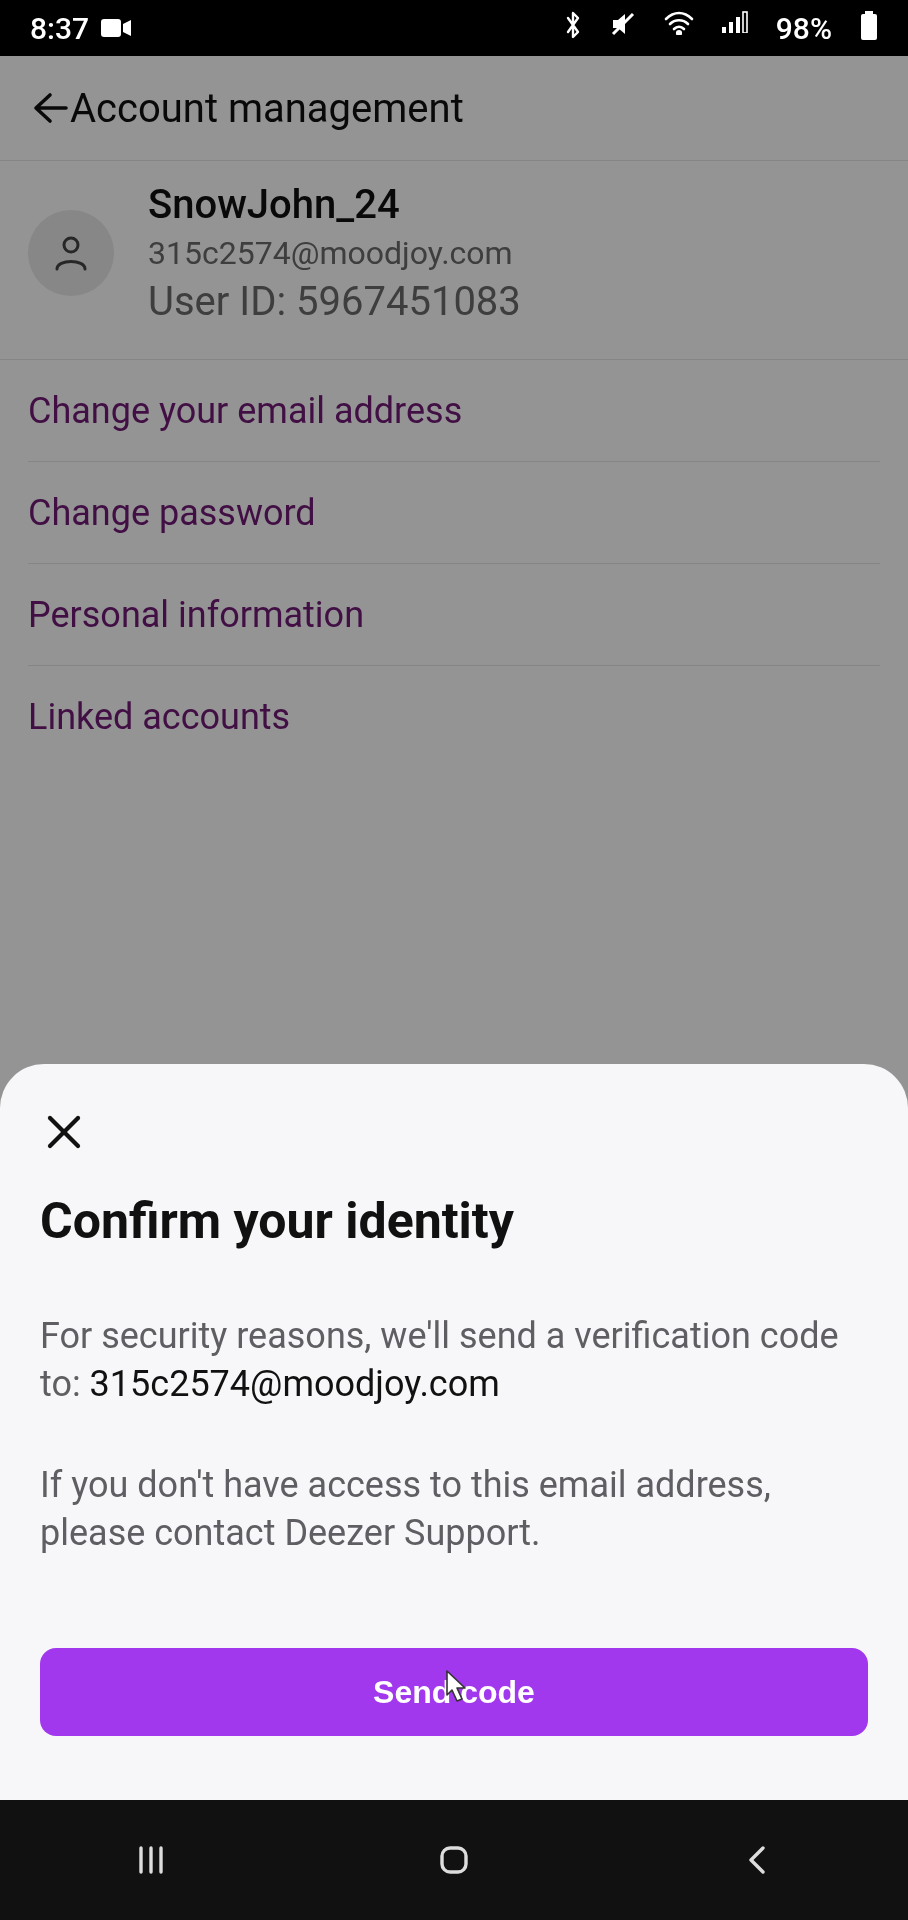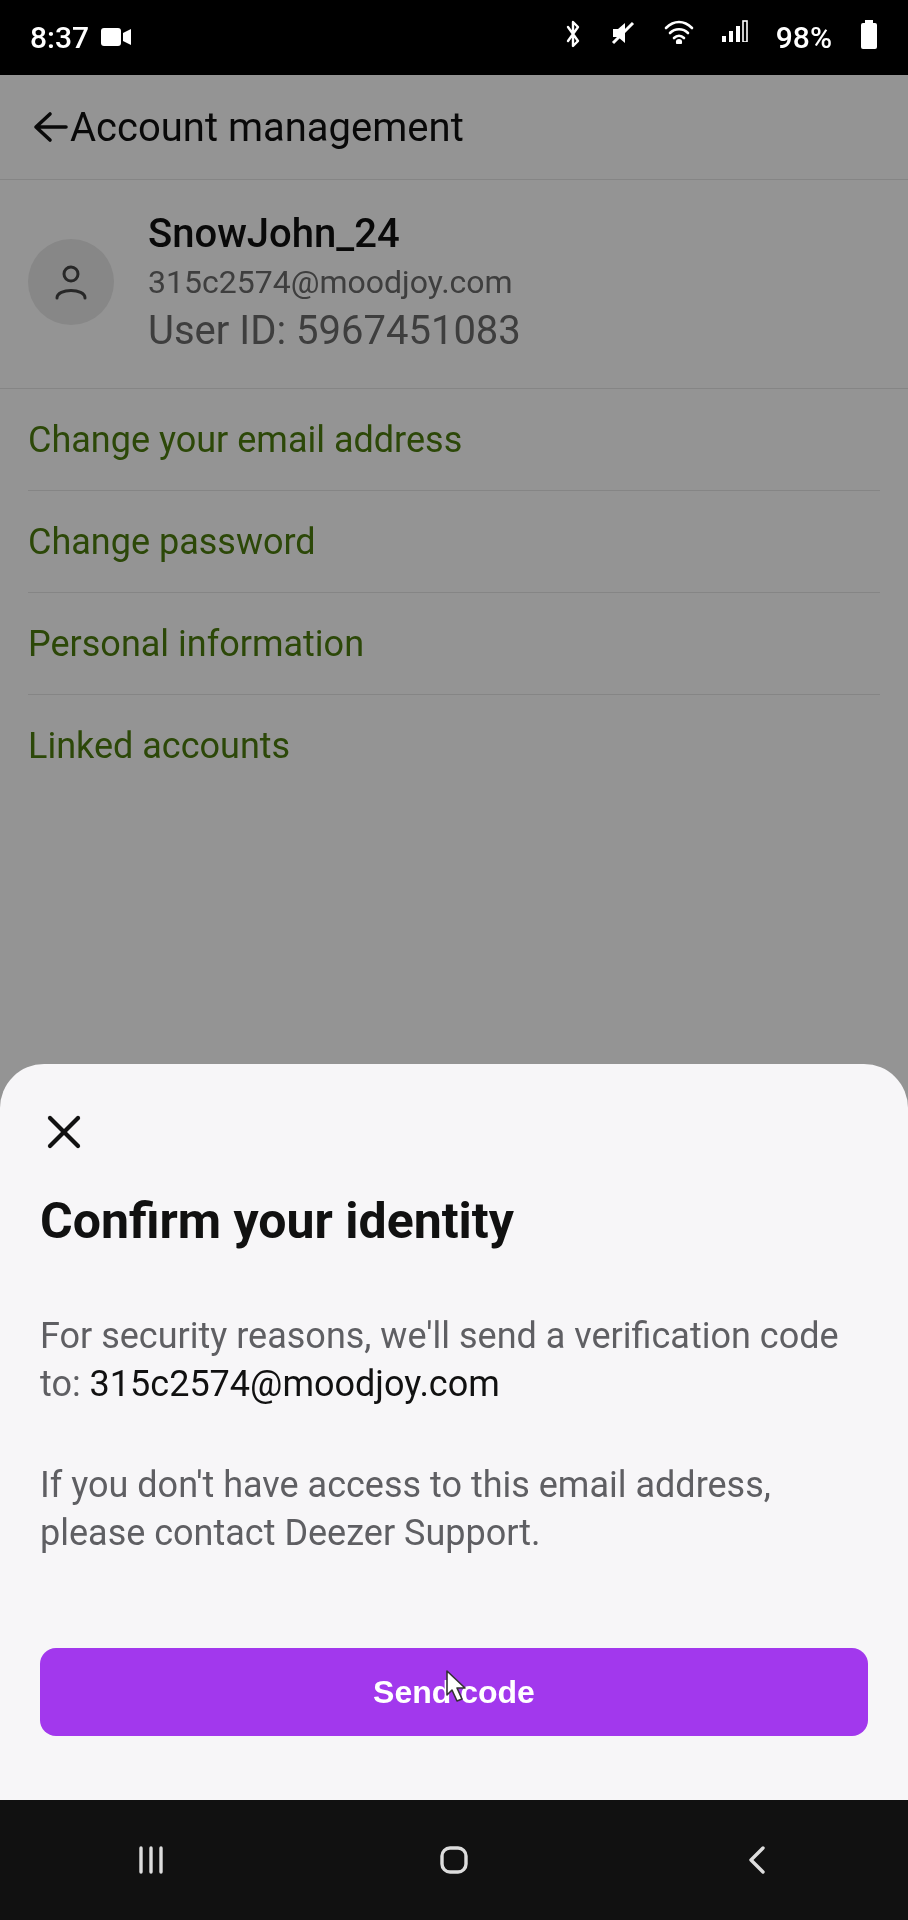--- a/index.html
+++ b/index.html
@@ -1,39 +1,39 @@
 <!DOCTYPE html>
 <html><head>
 <meta charset="utf-8">
 <style>
   * { margin: 0; padding: 0; box-sizing: border-box; }
   html, body { width: 908px; height: 1920px; font-family: -apple-system, BlinkMacSystemFont, "Segoe UI", Roboto, Helvetica, Arial, sans-serif; background: #000; overflow: hidden; }
 
   
-  .status-bar { height: 75px; background: #000; color: #fff; display: flex; align-items: center; justify-content: space-between; padding: 0 30px; font-size: 30px; font-weight: 500; }
+  .status-bar { height: 56px; background: #000; color: #fff; display: flex; align-items: center; justify-content: space-between; padding: 0 30px; font-size: 30px; font-weight: 500; }
   .status-left { display: flex; align-items: center; gap: 12px; }
   .status-right { display: flex; align-items: flex-start; gap: 28px; }
   .status-right svg { display: block; }
 
   
   .app-content { position: relative; height: calc(1920px - 75px - 120px); background: #fff; }
 
   .app-header { height: 104px; display: flex; align-items: center; padding: 0 28px; }
   .app-header .back svg { display: block; }
   .app-header .title { font-size: 40px; color: #111; }
 
-  .profile-block { border-top: 1px solid #e6e6e6; border-bottom: 1px solid #e6e6e6; padding: 30px 28px 34px 28px; display: flex; align-items: center; gap: 34px; }
+  .profile-block { border-top: 1px solid #e6e6e6; border-bottom: 1px solid #e6e6e6; padding: 20px 28px 34px 28px; display: flex; align-items: center; gap: 34px; }
   .avatar { width: 86px; height: 86px; border-radius: 50%; background: #e9e9e9; display: flex; align-items: center; justify-content: center; }
   .profile-text { display: flex; flex-direction: column; gap: 6px; }
   .profile-name { font-size: 40px; color: #111; font-weight: 500; }
   .profile-email { font-size: 32px; color: #6b6b6b; }
   .profile-userid { font-size: 40px; color: #6b6b6b; }
 
   .menu-list { padding: 0 28px; }
-  .menu-item { height: 102px; display: flex; align-items: center; border-bottom: 1px solid #e6e6e6; font-size: 36px; color: #4d7c0f; }
+  .menu-item { height: 102px; display: flex; align-items: center; border-bottom: 1px solid #e6e6e6; font-size: 36px; color: #701a75; }
   .menu-item:last-child { border-bottom: none; }
 
   
   .dim-overlay { position: absolute; inset: 0; background: rgba(0,0,0,0.42); }
 
   
   .sheet { position: absolute; left: 0; right: 0; bottom: 120px; background: #f7f6f8; border-radius: 44px 44px 0 0; padding: 44px 40px 64px 40px; }
   .sheet .close { margin-bottom: 36px; }
   .sheet .close svg { display: block; }
   .sheet-title { font-size: 50px; font-weight: 700; color: #111; margin-bottom: 62px; }

